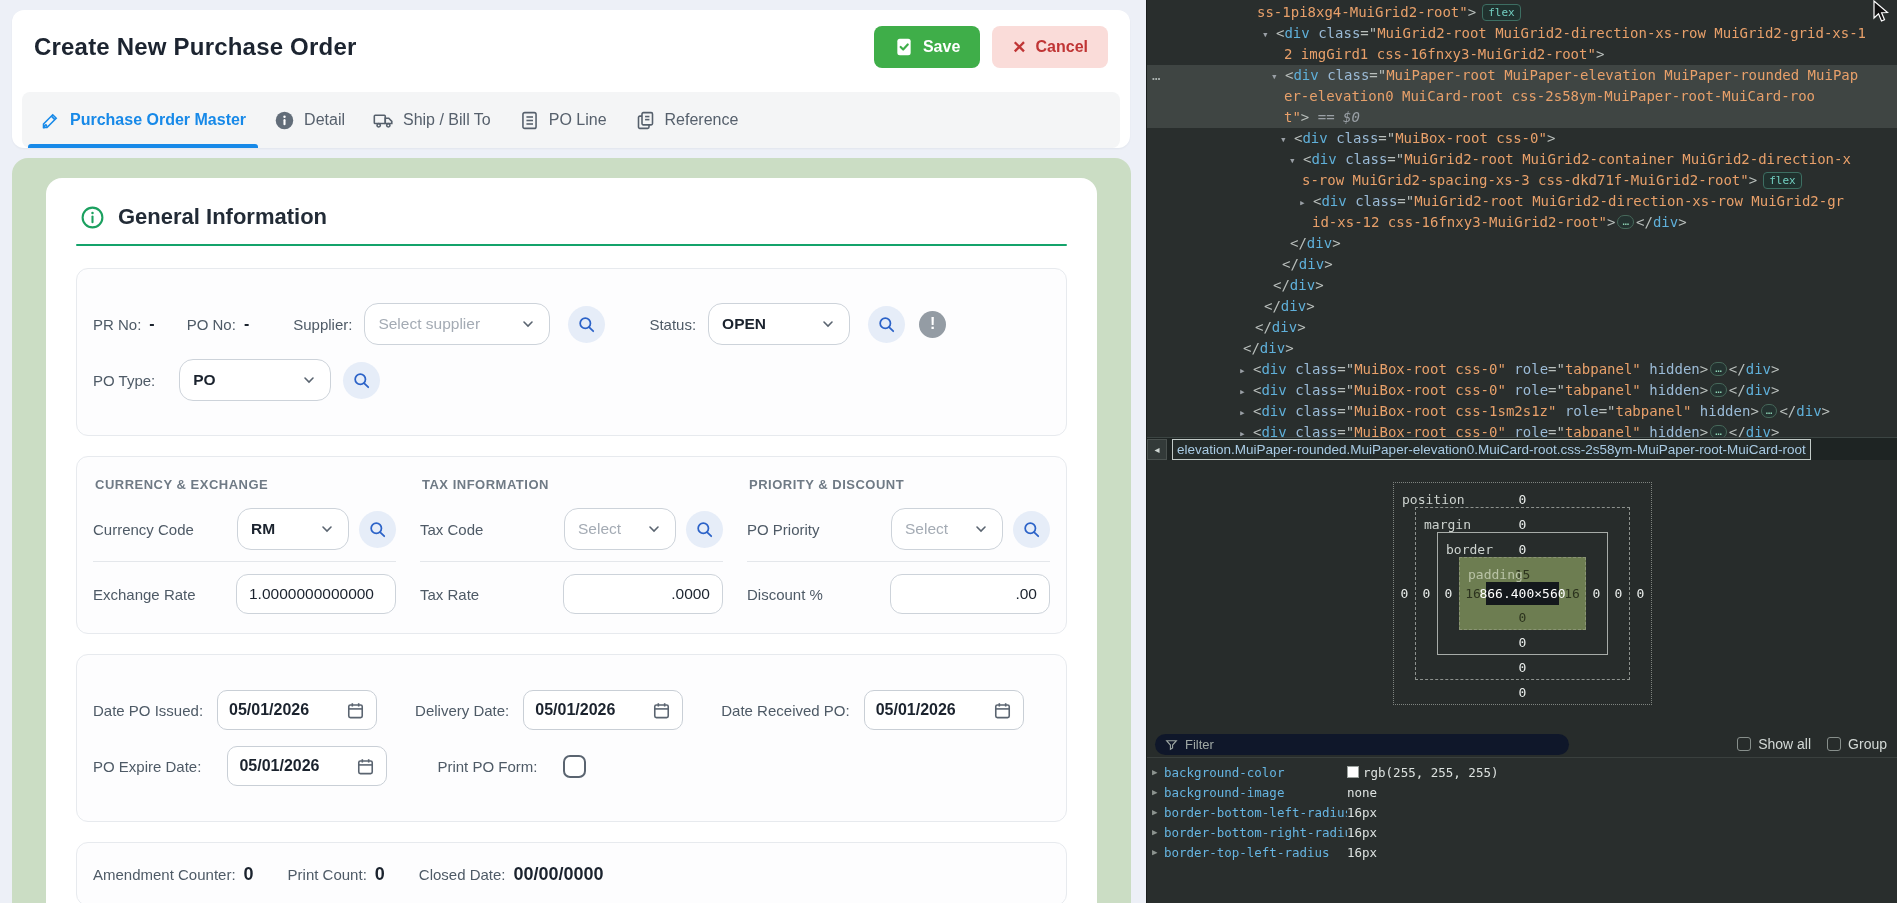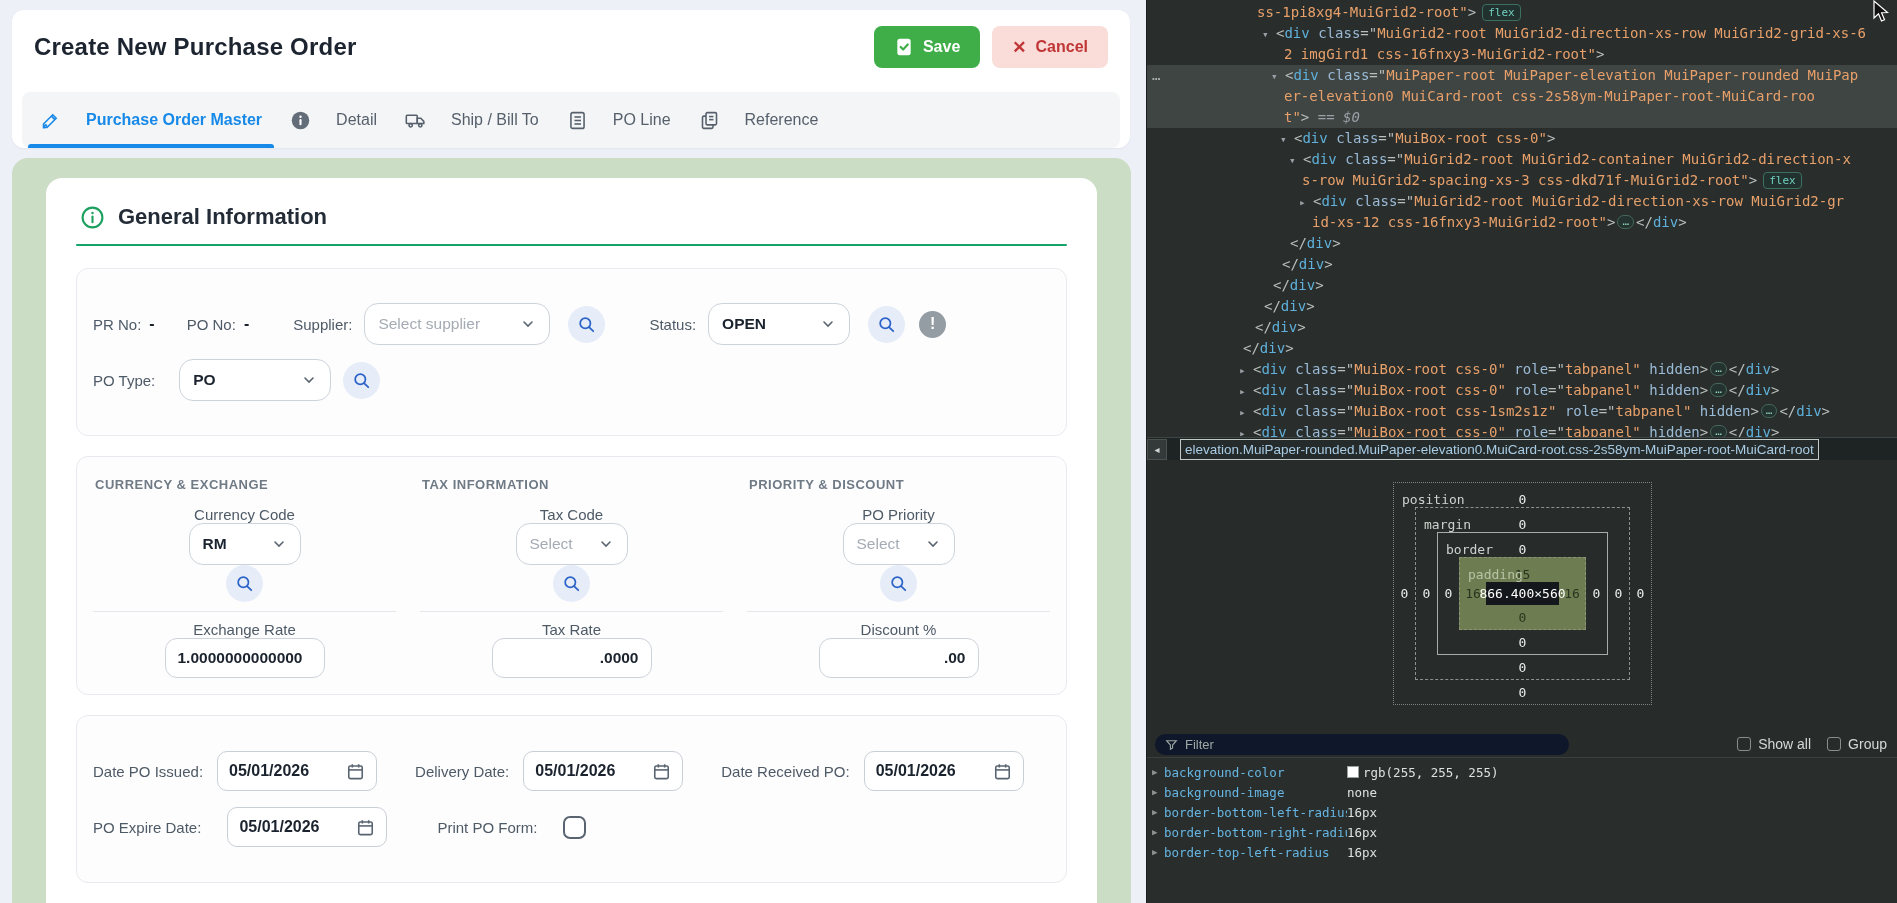--- a/index.html
+++ b/index.html
@@ -11,21 +11,21 @@
   .header-card { position:absolute; left:12px; top:10px; width:1118px; height:138px; background:#fff; border-radius:12px; box-shadow:0 1px 2px rgba(20,30,60,.05); }
   .header-top { display:flex; justify-content:space-between; align-items:center; padding:16px 22px 8px 22px; }
   .page-title { font-size:24px; font-weight:bold; color:#1c2430; letter-spacing:.2px; }
   .hdr-actions { display:flex; gap:12px; }
   .btn { display:flex; align-items:center; gap:9px; height:42px; padding:0 20px; border:none; border-radius:8px; font-size:16px; font-weight:bold; cursor:pointer; font-family:inherit; }
   .btn-save { background:#3fae49; color:#fff; }
   .btn-cancel { background:#fadcd9; color:#c03535; }
   .x-glyph { font-size:17px; font-weight:bold; color:#c03535; }
 
   .tabbar { position:absolute; left:10px; right:10px; bottom:0; height:56px; background:#f4f5f6; border-radius:8px; display:flex; align-items:stretch; padding:0 4px; }
-  .tab { position:relative; display:flex; align-items:center; gap:25px; padding:0 14px; font-size:16px; color:#56606c; cursor:pointer; }
+  .tab { position:relative; display:flex; align-items:center; gap:9px; padding:0 14px; font-size:16px; color:#56606c; cursor:pointer; }
   .tab svg { width:21px; height:21px; }
   .tab.active { color:#1789e8; font-weight:bold; }
   .tab.active::after { content:""; position:absolute; left:2px; right:2px; bottom:0; height:4px; background:#1789e8; border-radius:3px 3px 0 0; }
 
   .green-wrap { position:absolute; left:12px; top:158px; width:1119px; height:760px; background:#cbddc4; border-radius:16px 16px 0 0; padding:20px 34px 0 34px; }
   .main-card { background:#fff; border-radius:16px; height:780px; padding:26px 30px; }
 
   .sec-head { display:flex; align-items:center; gap:13px; padding-left:4px; }
   .sec-title { font-size:22px; font-weight:bold; color:#222b36; }
   .sec-divider { height:2px; background:#14a36b; margin:14px 0 22px 0; border-radius:1px; }
@@ -40,24 +40,24 @@
   .select .val { font-size:15.5px; font-weight:bold; color:#1b232e; }
   .select .val.placeholder { font-weight:normal; color:#a4abb4; }
   .chev { width:16px; height:16px; margin-left:10px; flex:0 0 auto; }
 
   .search-btn { width:37px; height:37px; border-radius:50%; background:#e6edf8; border:none; display:flex; align-items:center; justify-content:center; cursor:pointer; flex:0 0 auto; }
   .warn-ic { width:27px; height:27px; border-radius:50%; background:#949ca4; color:#fff; font-weight:bold; font-size:16px; display:flex; align-items:center; justify-content:center; }
 
   .cols3 { display:flex; gap:24px; }
   .col { flex:1; min-width:0; }
   .col-header { font-size:13px; letter-spacing:.5px; color:#6f7a85; font-weight:bold; padding:4px 0 14px 2px; }
-  .col-row { display:flex; align-items:center; min-height:46px;flex-direction:column; }
+  .col-row { display:flex; align-items:center; gap:10px; min-height:46px; }
   .col-row .flabel { flex:1; }
   .col-div { border-top:1px solid #e4e7eb; margin:9px 0; }
-  .tinput { height:40px; width:160px; border:1.5px solid #cdd3da; border-radius:12px; background:#fff; display:flex; align-items:center; padding:0 12px; font-size:15.5px; font-weight:bold; color:#1b232e; overflow:hidden; white-space:nowrap; }
+  .tinput { height:40px; width:160px; border:1.5px solid #cdd3da; border-radius:12px; background:#fff; display:flex; align-items:center; padding:0 12px; font-size:15.5px; font-weight:normal; color:#1b232e; overflow:hidden; white-space:nowrap; }
   .tinput.right { justify-content:flex-end; }
 
   .date-box { height:40px; width:160px; border:1.5px solid #c9cfd6; border-radius:10px; background:#fff; display:flex; align-items:center; justify-content:space-between; padding:0 11px; font-size:16px; font-weight:bold; color:#1b232e; }
   .cal { width:19px; height:19px; }
   .checkbox { width:23px; height:23px; border:2px solid #5a6470; border-radius:7px; background:#fff; cursor:pointer; }
 
   .footer-row { display:flex; align-items:center; gap:34px; min-height:30px; }
   .footer-pair { display:flex; align-items:baseline; gap:8px; }
   .footer-val { font-size:18px; font-weight:bold; color:#1b232e; }
 
@@ -71,21 +71,21 @@
   .tk-p { color:#b9bfbc; }
   .tk-t { color:#5fb0da; }
   .tk-a { color:#9bbbd7; }
   .tk-s { color:#e8a06a; }
   .tk-q { color:#9aa0a6; font-style:italic; }
   .badge-flex { display:inline-block; margin-left:6px; padding:0 5px; border:1px solid #3d6e62; border-radius:4px; color:#72cfc1; background:#20312e; font-size:11px; line-height:15px; vertical-align:1px; }
   .badge-ell { display:inline-block; margin:0 2px; padding:0 4px; border:1px solid #46685a; border-radius:8px; color:#8fd6b7; background:#243230; font-size:11px; line-height:12px; vertical-align:2px; }
 
   .dt-crumbbar { height:23px; background:#1e2423; border-top:1px solid #3c4543; display:flex; align-items:center; font-family:"Liberation Sans", sans-serif; }
   .crumb-btn { width:20px; height:21px; background:#333a39; border:1px solid #4a514f; color:#cfd6d3; font-size:10px; display:flex; align-items:center; justify-content:center; cursor:pointer; flex:0 0 auto; }
-  .crumb { margin-left:13px; font-size:13.5px; color:#a9cbe4; white-space:nowrap; overflow:hidden; border:1px solid #c2cac7; background:#242b2a; padding:0 4px; line-height:19px; }
+  .crumb { margin-left:5px; font-size:13.5px; color:#a9cbe4; white-space:nowrap; overflow:hidden; border:1px solid #c2cac7; background:#242b2a; padding:0 4px; line-height:19px; }
 
   .dt-tabs { height:38px; background:#2d3934; display:flex; align-items:stretch; padding-left:12px; gap:4px; font-family:"Liberation Sans", sans-serif; border-bottom:1px solid #222827; }
   .dt-tab { position:relative; display:flex; align-items:center; padding:0 12px; font-size:15px; color:#dfe4e2; cursor:pointer; white-space:nowrap; }
   .dt-tab.active { color:#63d9c5; }
   .dt-tab.active::after { content:""; position:absolute; left:8px; right:8px; bottom:2px; height:3px; border-radius:2px; background:#63d9c5; }
 
   .dt-content { height:271px; background:#272c2b; position:relative; }
   .bm { position:absolute; left:246px; top:22px; width:259px; height:223px; font-size:13px; color:#e8ecea; }
   .bm-layer { display:flex; flex-direction:column; width:100%; height:100%; }
   .bm-top { height:24px; position:relative; display:flex; align-items:flex-end; justify-content:center; }
@@ -399,21 +399,21 @@
           </span>
         </div>
       </div>
     </div>
   </div>
 </div>
 
 <div class="devtools">
   <div class="dt-tree" id="dt-tree">
       <div class="tl" style="padding-left: 110px;"><span class="tk-s">ss-1pi8xg4-MuiGrid2-root"</span><span class="tk-p">&gt;</span><span class="badge-flex">flex</span></div>
-      <div class="tl" style="padding-left: 115px;"><span class="arrow">▾</span><span class="tk-p">&lt;</span><span class="tk-t">div</span><span class="tk-p"> </span><span class="tk-a">class</span><span class="tk-p">="</span><span class="tk-s">MuiGrid2-root MuiGrid2-direction-xs-row MuiGrid2-grid-xs-6</span></div>
+      <div class="tl" style="padding-left: 115px;"><span class="arrow">▾</span><span class="tk-p">&lt;</span><span class="tk-t">div</span><span class="tk-p"> </span><span class="tk-a">class</span><span class="tk-p">="</span><span class="tk-s">MuiGrid2-root MuiGrid2-direction-xs-row MuiGrid2-grid-xs-1</span></div>
       <div class="tl" style="padding-left: 137px;"><span class="tk-s">2 imgGird1 css-16fnxy3-MuiGrid2-root"</span><span class="tk-p">&gt;</span></div>
       <div class="tl sel" style="padding-left: 124px;"><span class="gutter">…</span><span class="arrow">▾</span><span class="tk-p">&lt;</span><span class="tk-t">div</span><span class="tk-p"> </span><span class="tk-a">class</span><span class="tk-p">="</span><span class="tk-s">MuiPaper-root MuiPaper-elevation MuiPaper-rounded MuiPap</span></div>
       <div class="tl sel" style="padding-left: 137px;"><span class="tk-s">er-elevation0 MuiCard-root css-2s58ym-MuiPaper-root-MuiCard-roo</span></div>
       <div class="tl sel" style="padding-left: 137px;"><span class="tk-s">t"</span><span class="tk-p">&gt;</span><span class="tk-q"> == $0</span></div>
       <div class="tl" style="padding-left: 133px;"><span class="arrow">▾</span><span class="tk-p">&lt;</span><span class="tk-t">div</span><span class="tk-p"> </span><span class="tk-a">class</span><span class="tk-p">="</span><span class="tk-s">MuiBox-root css-0"</span><span class="tk-p">&gt;</span></div>
       <div class="tl" style="padding-left: 142px;"><span class="arrow">▾</span><span class="tk-p">&lt;</span><span class="tk-t">div</span><span class="tk-p"> </span><span class="tk-a">class</span><span class="tk-p">="</span><span class="tk-s">MuiGrid2-root MuiGrid2-container MuiGrid2-direction-x</span></div>
       <div class="tl" style="padding-left: 155px;"><span class="tk-s">s-row MuiGrid2-spacing-xs-3 css-dkd71f-MuiGrid2-root"</span><span class="tk-p">&gt;</span><span class="badge-flex">flex</span></div>
       <div class="tl" style="padding-left: 152px;"><span class="arrow">▸</span><span class="tk-p">&lt;</span><span class="tk-t">div</span><span class="tk-p"> </span><span class="tk-a">class</span><span class="tk-p">="</span><span class="tk-s">MuiGrid2-root MuiGrid2-direction-xs-row MuiGrid2-gr</span></div>
       <div class="tl" style="padding-left: 165px;"><span class="tk-s">id-xs-12 css-16fnxy3-MuiGrid2-root"</span><span class="tk-p">&gt;</span><span class="badge-ell">…</span><span class="tk-p">&lt;/</span><span class="tk-t">div</span><span class="tk-p">&gt;</span></div>
       <div class="tl" style="padding-left: 143px;"><span class="tk-p">&lt;/</span><span class="tk-t">div</span><span class="tk-p">&gt;</span></div>

